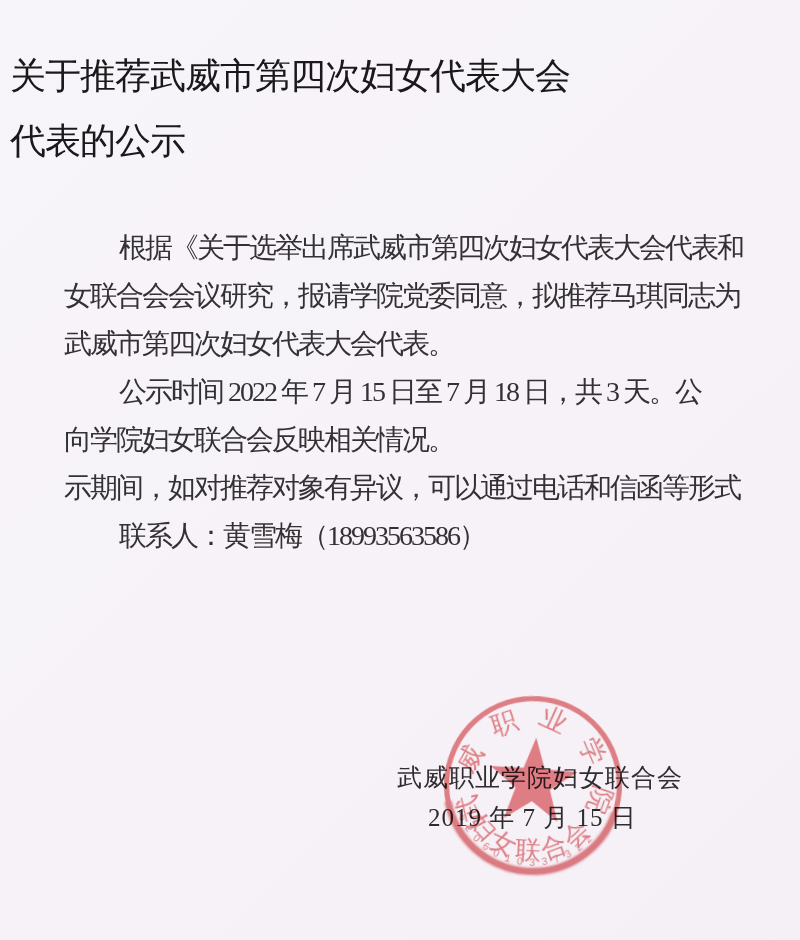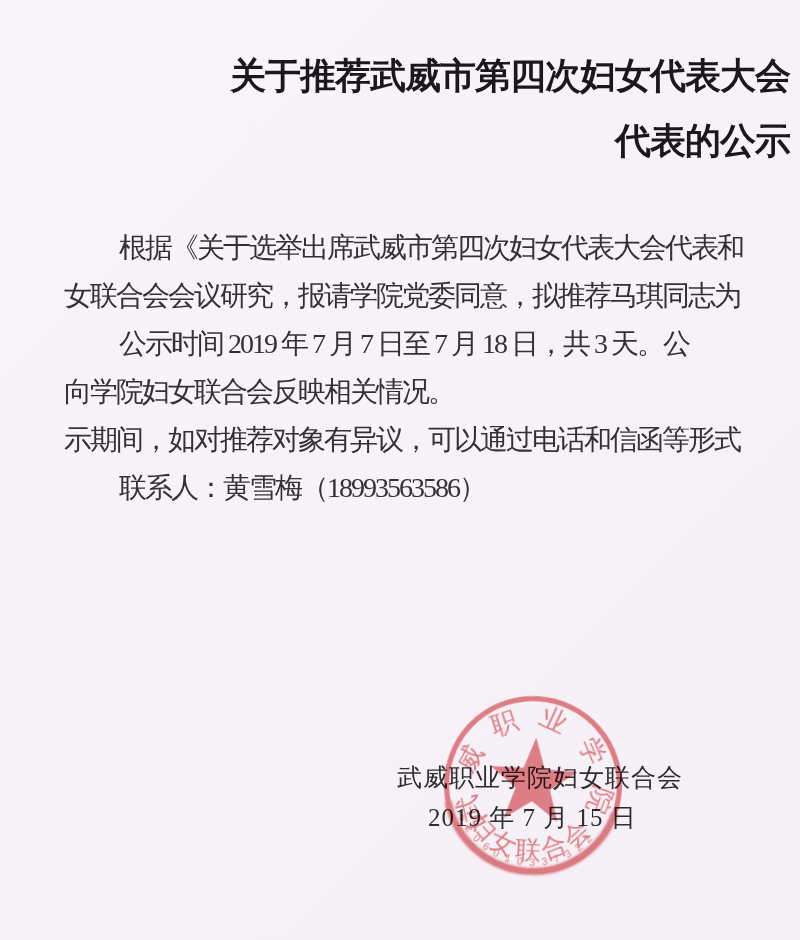--- a/index.html
+++ b/index.html
@@ -4,21 +4,21 @@
 <style>
   html,body { margin:0; padding:0; }
   body { background:#e8e4ea; font-family:"Liberation Serif","DejaVu Serif",serif; }
   .page {
     position:relative; width:800px; height:940px; overflow:hidden;
     background:linear-gradient(135deg,#f8f5fa 0%,#f6f2f7 55%,#f4f0f6 100%);
     color:#343134;
   }
   .title {
     position:absolute; left:10px; width:780px; margin:0;
-    text-align:right; font-weight:bold; font-size:36px; letter-spacing:-1px;
+    text-align:left; font-weight:normal; font-size:36px; letter-spacing:-1px;
     color:#1a181a; white-space:nowrap;
   }
   .title-l1 { top:52px; }
   .title-l2 { top:117px; }
   .body-block { position:absolute; left:64px; top:224px; width:690px; }
   .bline {
     height:48px; line-height:48px; font-size:28px; letter-spacing:-2px;
     white-space:nowrap; color:#343134;
   }
   .bline.indent { padding-left:55px; }
@@ -43,21 +43,22 @@
 <div class="page">
 
   <h1 class="title title-l1">关于推荐武威市第四次妇女代表大会</h1>
 
   <h1 class="title title-l2">代表的公示</h1>
 
   <div class="body-block">
 
   <div class="bline indent">根据《关于选举出席武威市第四次妇女代表大会代表和</div>
       <div class="bline">女联合会会议研究，报请学院党委同意，拟推荐马琪同志为</div>
-      <div class="bline indent">公示时间 2019 年 7 月 7 日至 7 月 18 日，共 3 天。公</div>
+      <div class="bline">武威市第四次妇女代表大会代表。</div>
+      <div class="bline indent">公示时间 2022 年 7 月 15 日至 7 月 18 日，共 3 天。公</div>
       <div class="bline">向学院妇女联合会反映相关情况。</div>
       <div class="bline">示期间，如对推荐对象有异议，可以通过电话和信函等形式</div>
       <div class="bline indent">联系人：黄雪梅（18993563586）</div>
     </div>
 
   <div class="sig-org">武威职业学院妇女联合会</div>
 
   <div class="sig-date">2019 年 7 月 15 日</div>
 
   <div class="seal">

